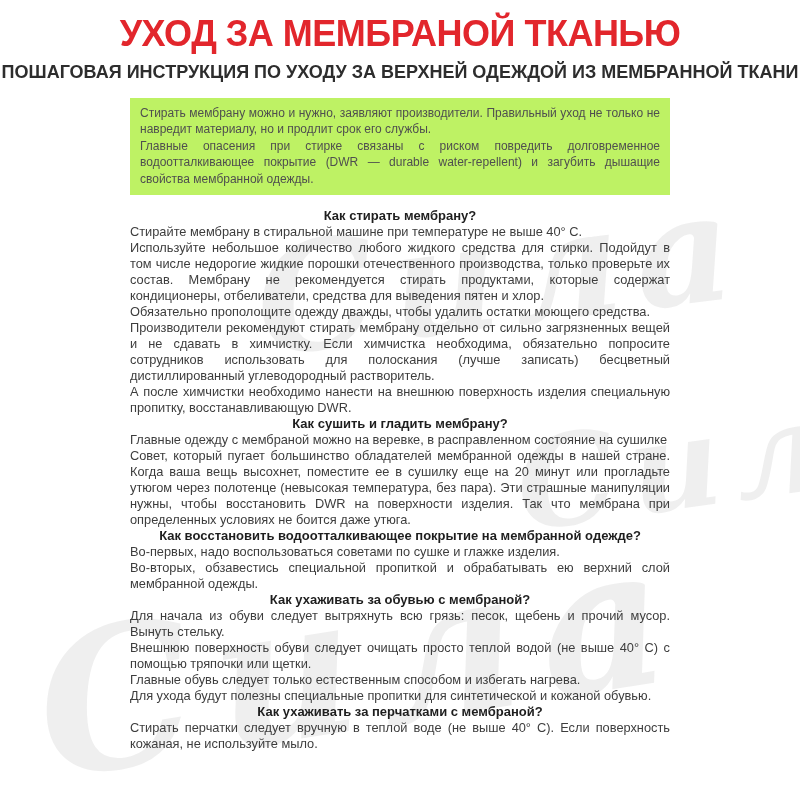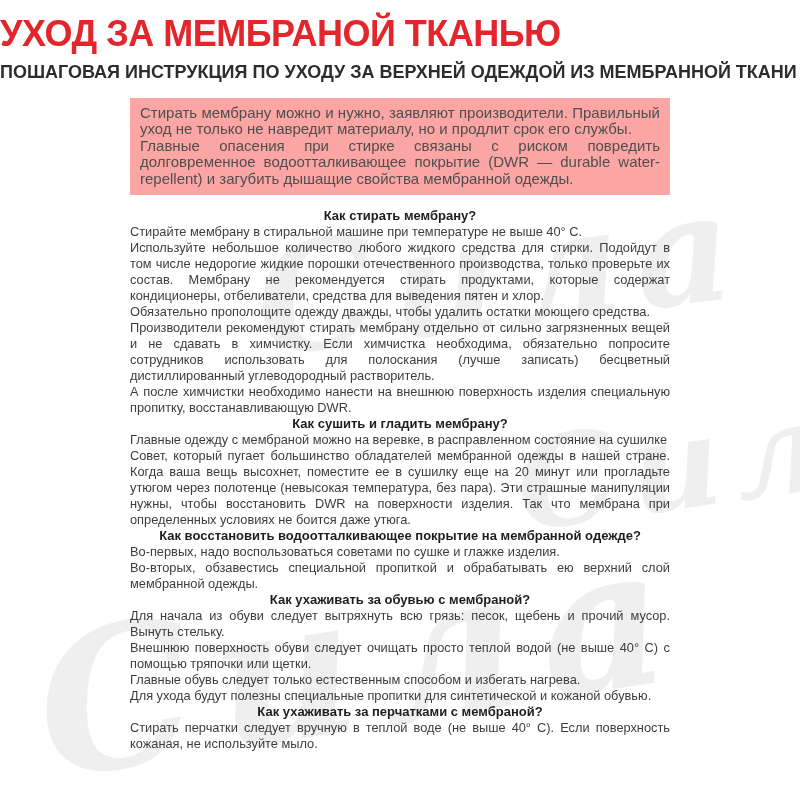--- a/index.html
+++ b/index.html
@@ -20,41 +20,41 @@
     white-space: nowrap;
     letter-spacing: 14px;
     user-select: none;
   }
   .wm1 { font-size: 150px; left: 255px; top: 185px; transform: rotate(-7deg); }
   .wm2 { font-size: 125px; left: 515px; top: 385px; transform: rotate(-8deg); }
   .wm3 { font-size: 195px; left: 35px;  top: 545px; transform: rotate(-9deg); letter-spacing: 22px; }
 
   .page { position: relative; z-index: 1; }
 
-  .header { padding-top: 13px; }
+  .header { text-align: center; padding-top: 13px; }
   .title {
     margin: 0;
     font-size: 36px;
     font-weight: bold;
     letter-spacing: -0.5px;
     color: #e2262c;
   }
   .subtitle {
     margin: 7px 0 7px 0;
     font-size: 18px;
     font-weight: bold;
     color: #2d2d2d;
   }
 
   .content { width: 540px; margin: 15px auto 0 auto; }
 
   .intro-box {
-    background: #fca5a5;
+    background: #bef264;
     padding: 7px 10px 8px 10px;
-    font-size: 15px;
+    font-size: 12px;
     line-height: 16.4px;
     color: #4f4f4f;
     text-align: justify;
   }
   .intro-box p { margin: 0; }
 
   .body-text {
     margin-top: 13px;
     font-size: 12.8px;
     line-height: 16px;

